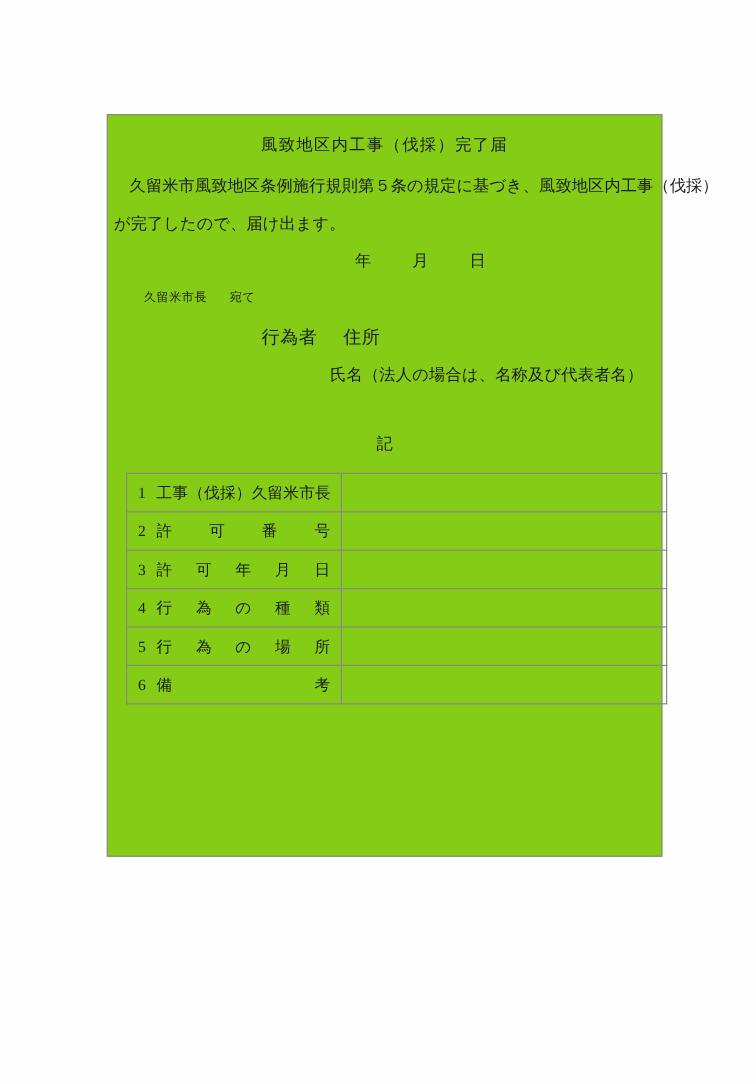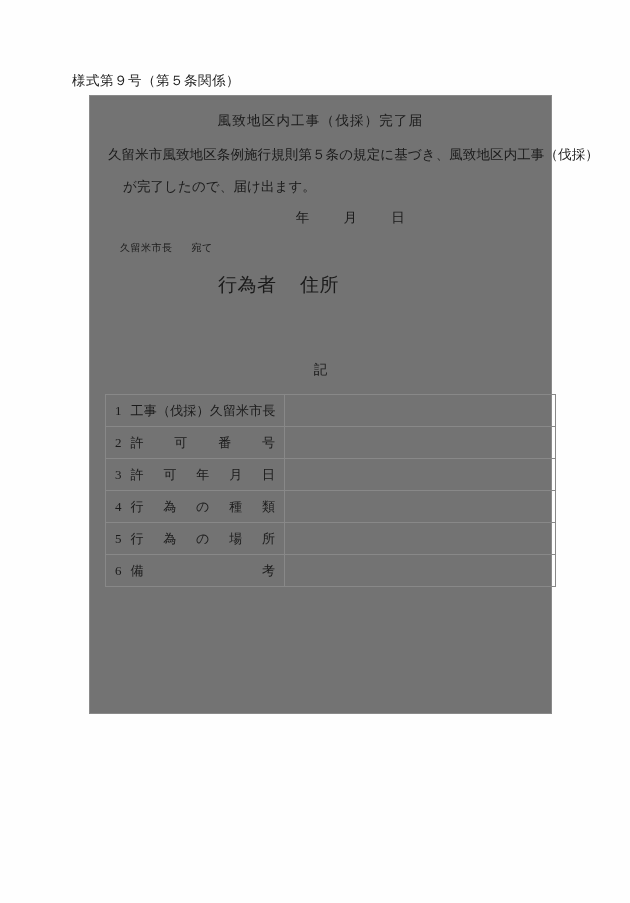--- a/index.html
+++ b/index.html
@@ -38,21 +38,21 @@
 
   
   .frame {
     position: absolute;
     left: 89px;
     top: 95px;
     width: 463px;
     height: 619px;
     border: 1px solid #8a8a8a;
     box-sizing: border-box;
-    background: #737373;
+    background: #84cc16;
   }
 
   .frame-inner {
     position: relative;
     width: 100%;
     height: 100%;
   }
 
   .doc-title {
     position: absolute;
@@ -70,21 +70,20 @@
     letter-spacing: 0.1px;
     white-space: nowrap;
   }
   .para-line1 {
     top: 50px;
     left: 18px;
   }
   .para-line2 {
     top: 82px;
     left: 5px;
-    margin-left: 28px;
   }
 
   .date-line {
     position: absolute;
     top: 113px;
     left: 0;
     width: 100%;
     text-align: center;
     font-size: 13.5px;
   }
@@ -108,21 +107,21 @@
   }
   .addressee .sep {
     display: inline-block;
     width: 13px;
   }
 
   .actor-address {
     position: absolute;
     top: 176px;
     left: 128px;
-    font-size: 19px;
+    font-size: 15px;
     letter-spacing: 0.5px;
     white-space: nowrap;
   }
   .actor-address .sep {
     display: inline-block;
     width: 13px;
   }
 
   .actor-name {
     position: absolute;
@@ -189,21 +188,20 @@
   .lbl .plain {
     flex: 1 1 auto;
     letter-spacing: 0.2px;
   }
 </style>
 </head>
 <body>
 
 <div class="page">
 
-  <div class="form-number">様式第９号（第５条関係）</div>
 
   <div class="frame">
     <div class="frame-inner">
 
       <div class="doc-title">風致地区内工事（伐採）完了届</div>
 
       <div class="para para-line1">久留米市風致地区条例施行規則第５条の規定に基づき、風致地区内工事（伐採）</div>
 
       <div class="para para-line2">が完了したので、届け出ます。</div>
 
@@ -222,20 +220,21 @@
         <span class="sep"></span>
         <span>宛て</span>
       </div>
 
       <div class="actor-address">
         <span>行為者</span>
         <span class="sep"></span>
         <span>住所</span>
       </div>
 
+      <div class="actor-name">氏名（法人の場合は、名称及び代表者名）</div>
 
       <div class="ki-mark">記</div>
 
       <table class="form-table">
         <tbody>
 
           <tr>
             <td class="label-cell">
               <div class="lbl">
                 <span class="num">1</span>

